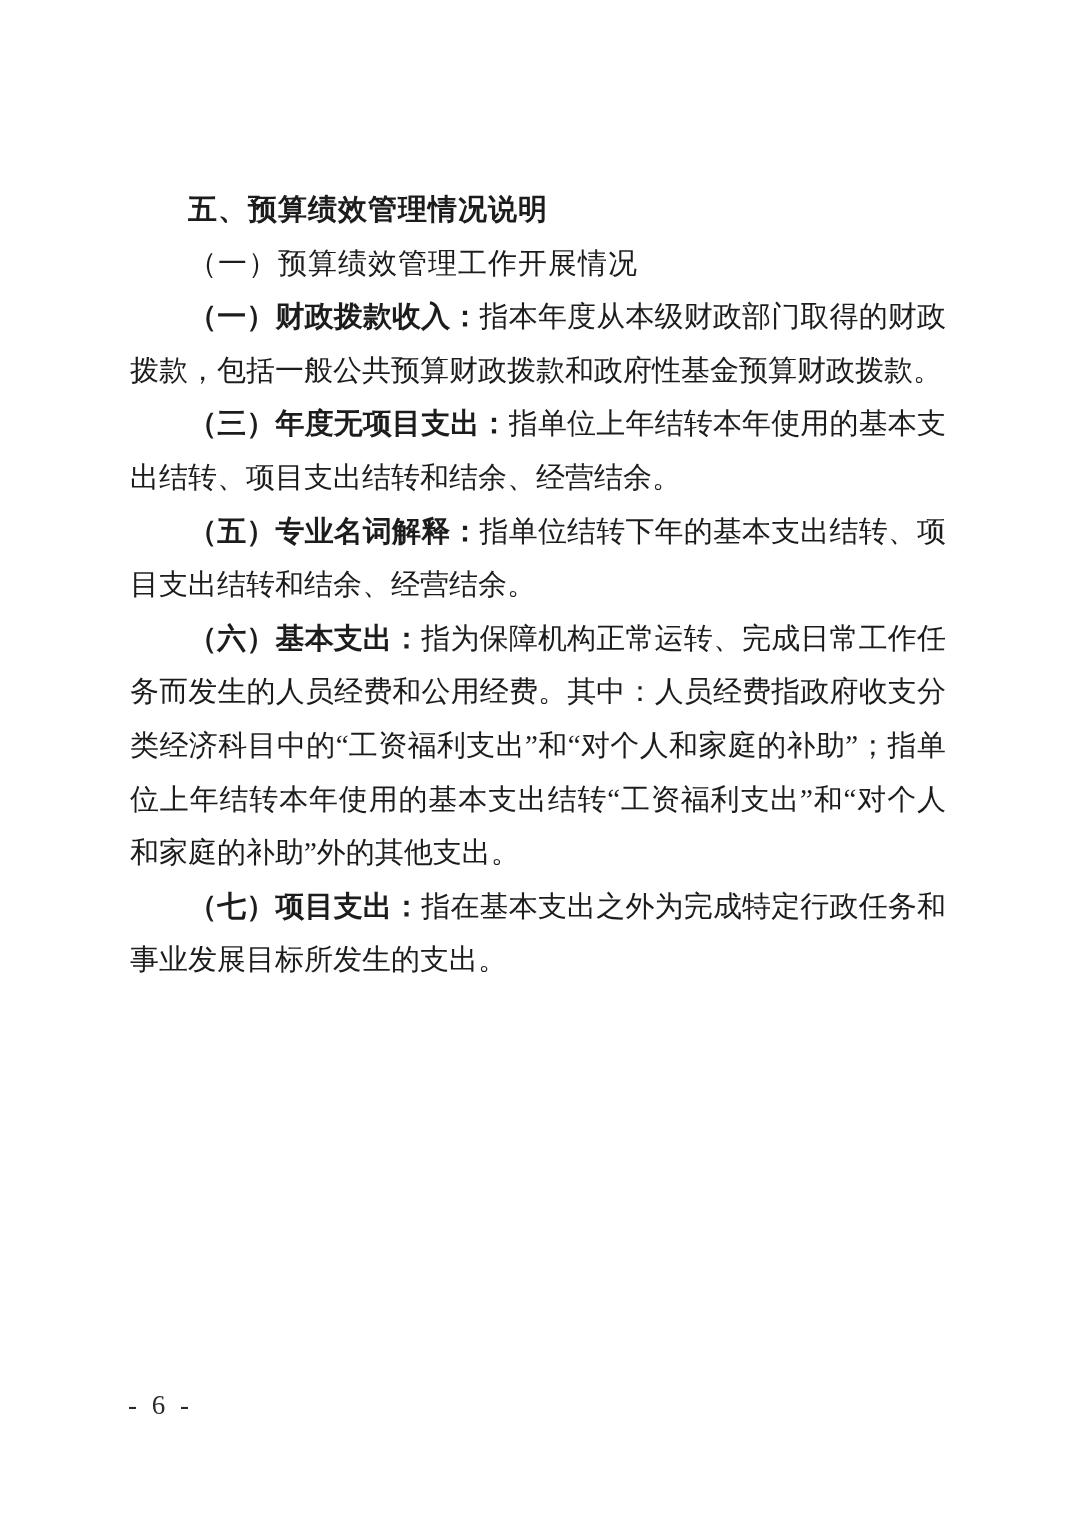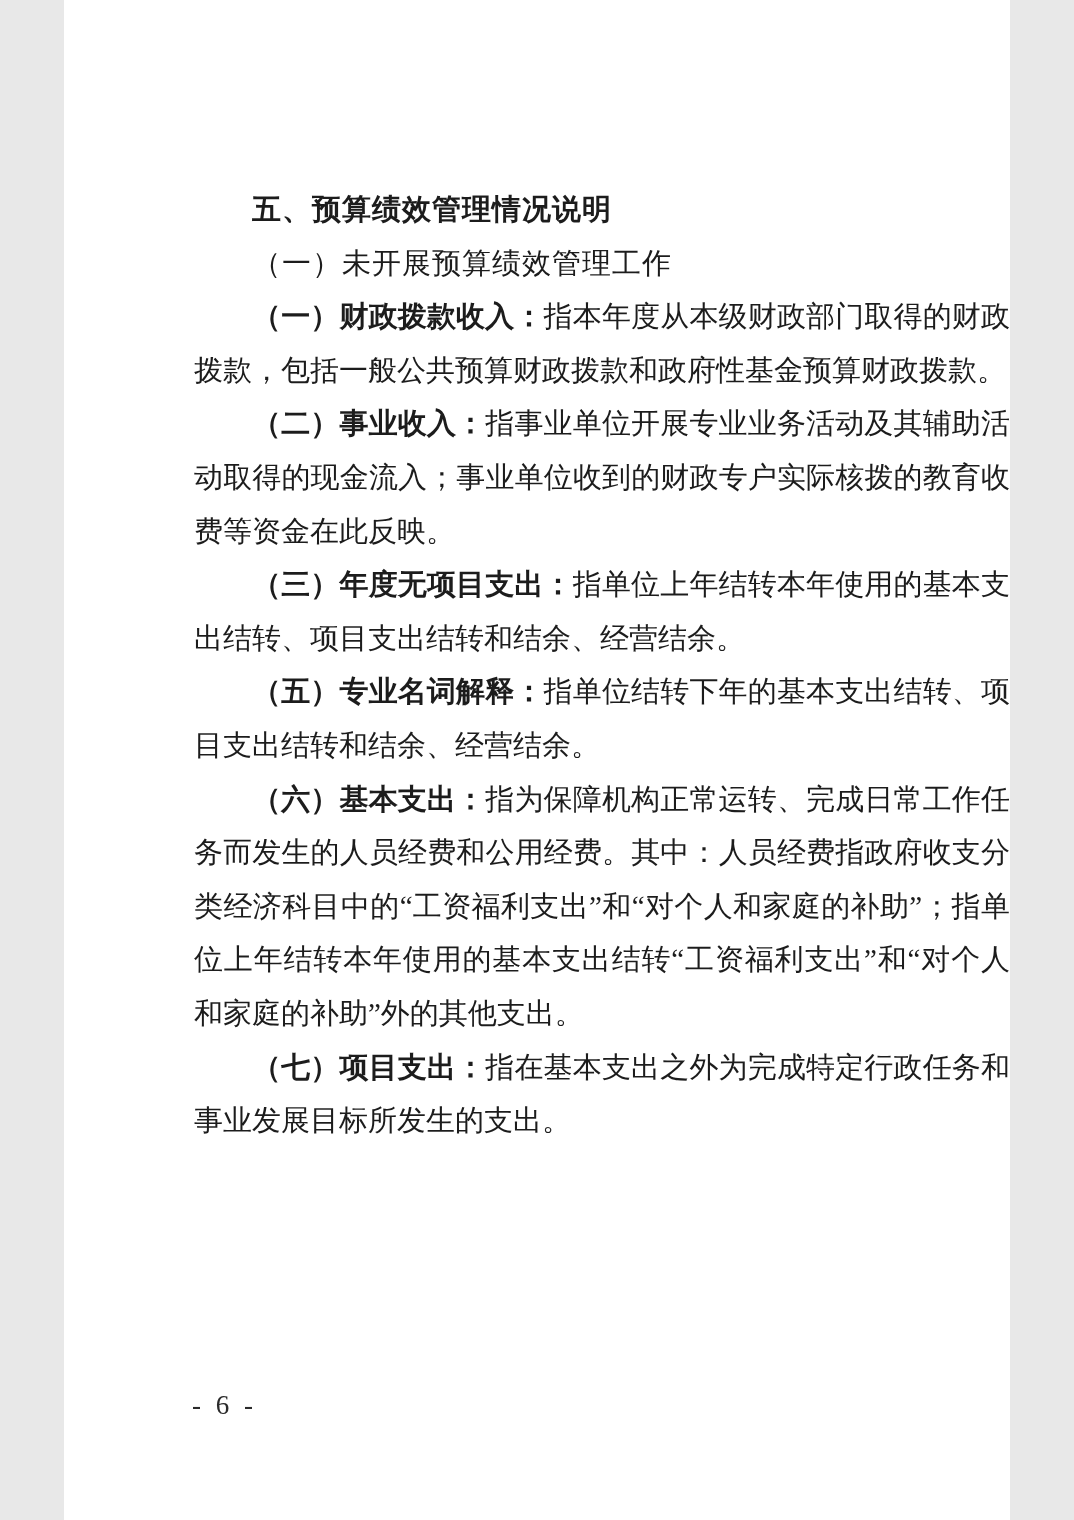--- a/index.html
+++ b/index.html
@@ -2,21 +2,21 @@
 <html><head>
 <meta charset="utf-8">
 <style>
   html, body {
     margin: 0;
     padding: 0;
     background: #e8e8e8;
   }
   .page {
     position: relative;
-    width: 946px;
+    width: 1074px;
     height: 1520px;
     margin: 0 auto;
     background: #ffffff;
     color: #1c1c1c;
     overflow: hidden;
   }
   .content {
     position: absolute;
     left: 130px;
     top: 183px;
@@ -58,27 +58,26 @@
   }
 </style>
 </head>
 <body>
 
 <div class="page">
   <div class="content">
 
     <h2 class="h-hei para">五、预算绩效管理情况说明</h2>
 
-    <h3 class="sub-kai para">（一）未开展预算绩效管理工作</h3>
+    <h3 class="sub-kai para">（一）预算绩效管理工作开展情况</h3>
 
 
 
     <p class="para"><span class="term">（一）财政拨款收入：</span><span>指本年度从本级财政部门取得的财政拨款，包括一般公共预算财政拨款和政府性基金预算财政拨款。</span></p>
 
-    <p class="para"><span class="term">（二）事业收入：</span><span>指事业单位开展专业业务活动及其辅助活动取得的现金流入；事业单位收到的财政专户实际核拨的教育收费等资金在此反映。</span></p>
 
     <p class="para"><span class="term">（三）年度无项目支出：</span><span>指单位上年结转本年使用的基本支出结转、项目支出结转和结余、经营结余。</span></p>
 
 
     <p class="para"><span class="term">（五）专业名词解释：</span><span>指单位结转下年的基本支出结转、项目支出结转和结余、经营结余。</span></p>
 
     <p class="para"><span class="term">（六）基本支出：</span><span>指为保障机构正常运转、完成日常工作任务而发生的人员经费和公用经费。其中：人员经费指政府收支分类经济科目中的“工资福利支出”和“对个人和家庭的补助”；指单位上年结转本年使用的基本支出结转“工资福利支出”和“对个人和家庭的补助”外的其他支出。</span></p>
 
     <p class="para"><span class="term">（七）项目支出：</span><span>指在基本支出之外为完成特定行政任务和事业发展目标所发生的支出。</span></p>
 

